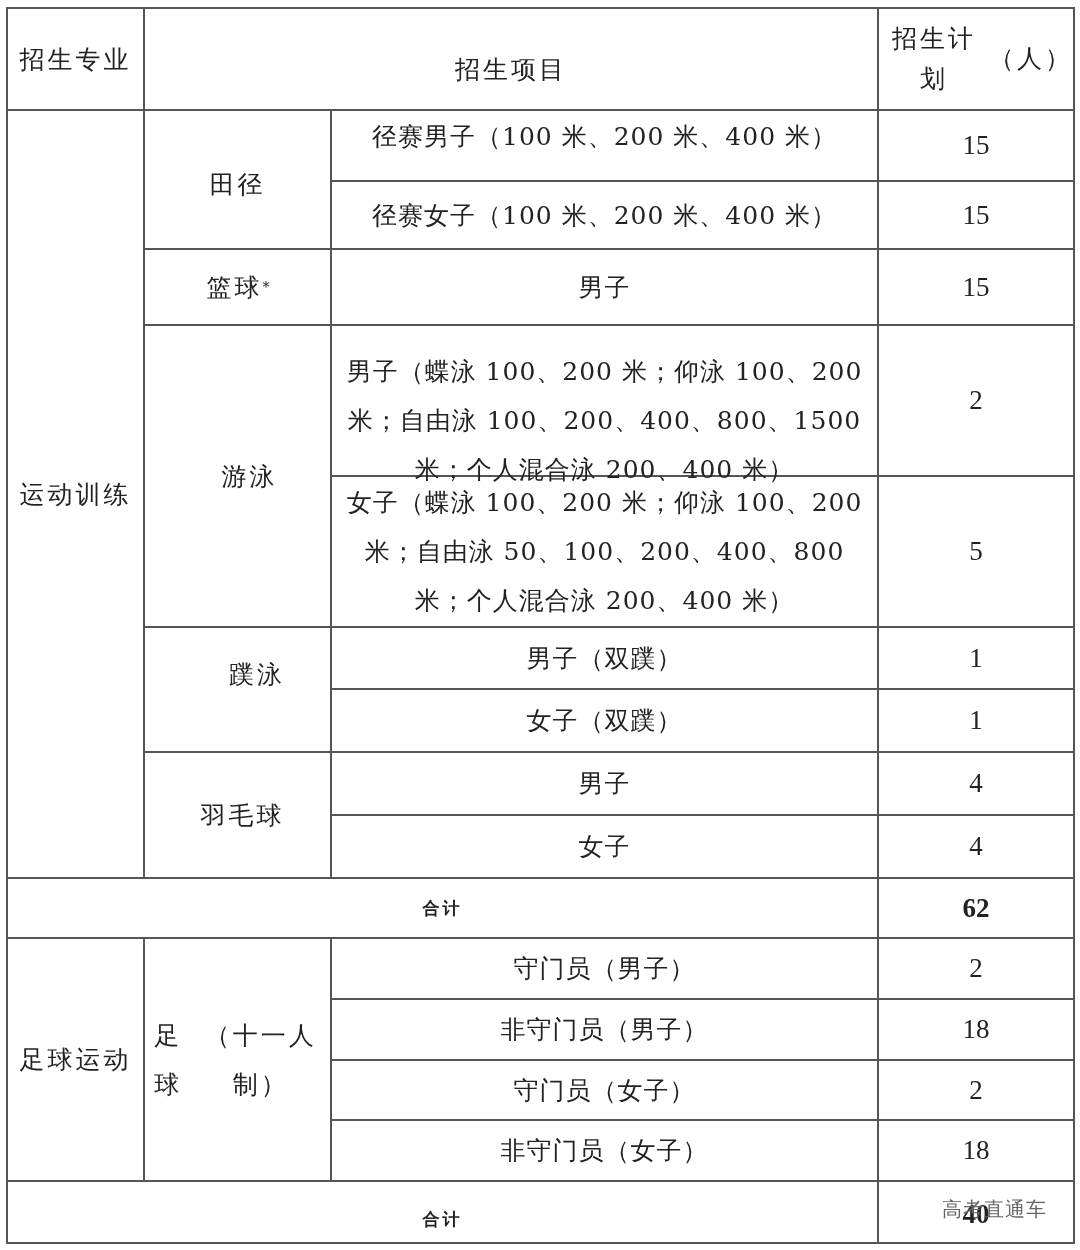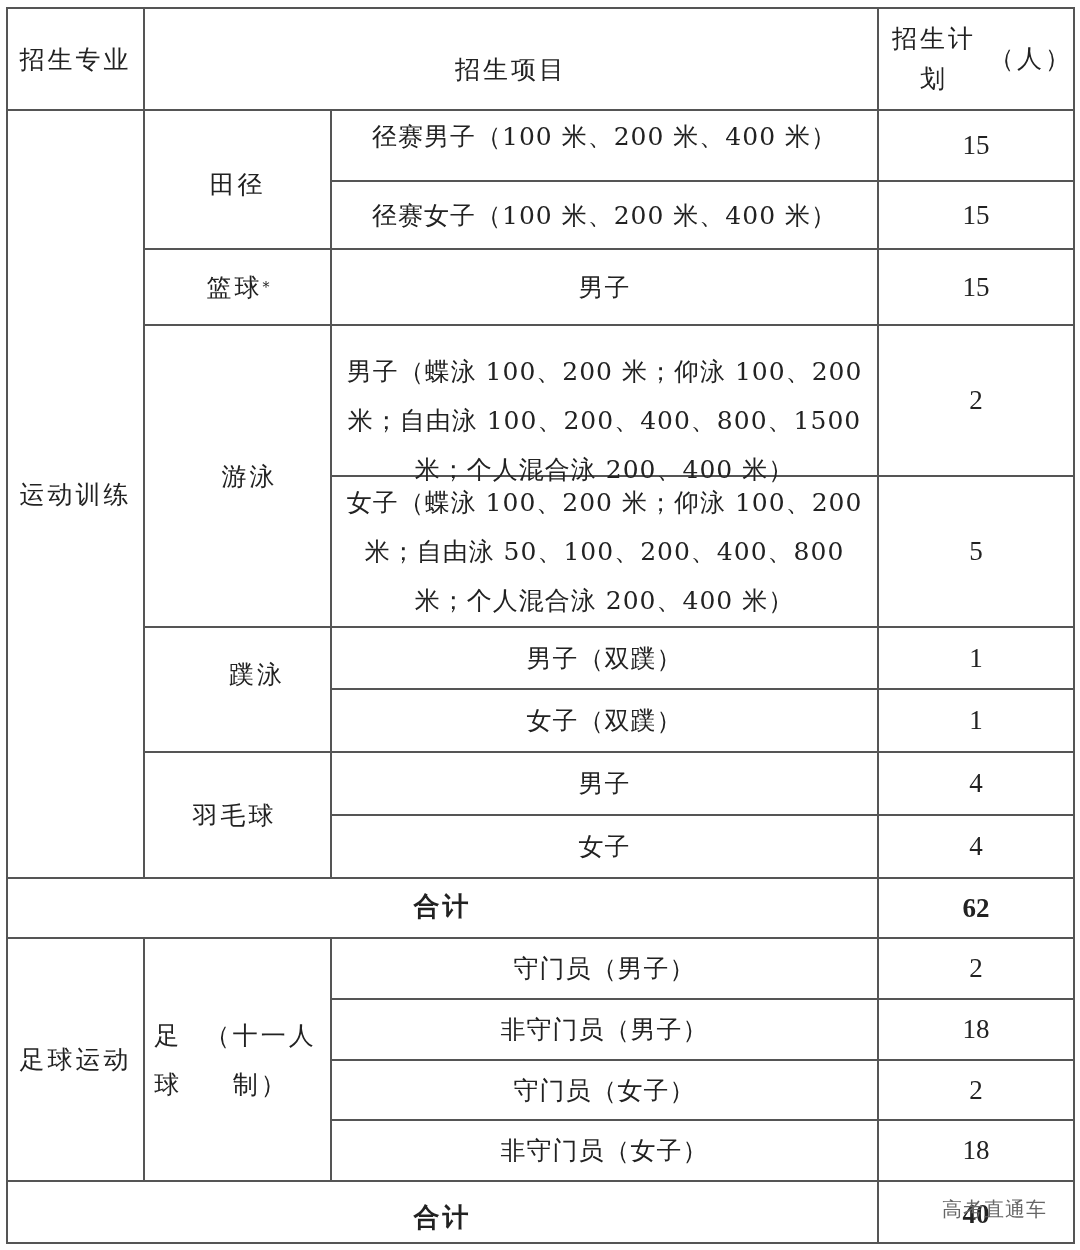--- a/index.html
+++ b/index.html
@@ -5,21 +5,21 @@
   html, body { margin: 0; padding: 0; background: #ffffff; }
   body { width: 1080px; height: 1250px; position: relative; overflow: hidden;
          font-family: "DejaVu Serif", "Liberation Serif", serif; color: #222; }
   .cell { position: absolute; box-sizing: border-box; display: flex;
           align-items: center; justify-content: center; text-align: center;
           font-size: 25px; line-height: 49px; letter-spacing: 3px; }
   .hl { position: absolute; height: 2px; background: #555; }
   .vl { position: absolute; width: 2px; background: #555; }
   .vert { }
   .vert span { display: block; }
-  .bold { font-weight: bold; font-family: Liberation Mono, monospace; font-size: 26px; }
+  .bold { font-weight: bold; font-family: Liberation Sans, sans-serif; font-size: 17px; }
   .num { font-family: "Liberation Serif", serif; font-size: 27px; letter-spacing: 0; }
   .sup { font-size: 14px; vertical-align: super; line-height: 0; }
   .wrap { padding: 0 10px; letter-spacing: 1px; }
   .watermark { position: absolute; left: 942px; top: 1196px; font-family: "DejaVu Sans", sans-serif;
                font-size: 20px; color: #666; letter-spacing: 1px; }
 </style>
 </head>
 <body>
 
 <div>
@@ -82,21 +82,21 @@
 <div class="cell num" style="left:879px; top:326px; width:194px; height:149px;">2</div>
 <div class="cell wrap" style="left:332px; top:477px; width:545px; height:149px;">女子（蝶泳 100、200 米；仰泳 100、200 米；自由泳 50、100、200、400、800 米；个人混合泳 200、400 米）</div>
 <div class="cell num" style="left:879px; top:477px; width:194px; height:149px;">5</div>
 
 <div class="cell" style="left:145px; top:628px; width:185px; height:92px;padding-left:39px;">蹼泳</div>
 <div class="cell wrap" style="left:332px; top:628px; width:545px; height:60px;">男子（双蹼）</div>
 <div class="cell num" style="left:879px; top:628px; width:194px; height:60px;">1</div>
 <div class="cell wrap" style="left:332px; top:690px; width:545px; height:61px;">女子（双蹼）</div>
 <div class="cell num" style="left:879px; top:690px; width:194px; height:61px;">1</div>
 
-<div class="cell" style="left:142px; top:753px; width:185px; height:124px;">羽毛球</div>
+<div class="cell" style="left:150px; top:753px; width:185px; height:124px;">羽毛球</div>
 <div class="cell wrap" style="left:332px; top:753px; width:545px; height:61px;">男子</div>
 <div class="cell num" style="left:879px; top:753px; width:194px; height:61px;">4</div>
 <div class="cell wrap" style="left:332px; top:816px; width:545px; height:61px;">女子</div>
 <div class="cell num" style="left:879px; top:816px; width:194px; height:61px;">4</div>
 
 <div class="cell bold" style="left:8px; top:879px; width:869px; height:58px;">合计</div>
 <div class="cell num bold" style="left:879px; top:879px; width:194px; height:58px;">62</div>
 
 <div class="cell vert" style="left:8px; top:939px; width:135px; height:241px;">
   <span>足球</span>

